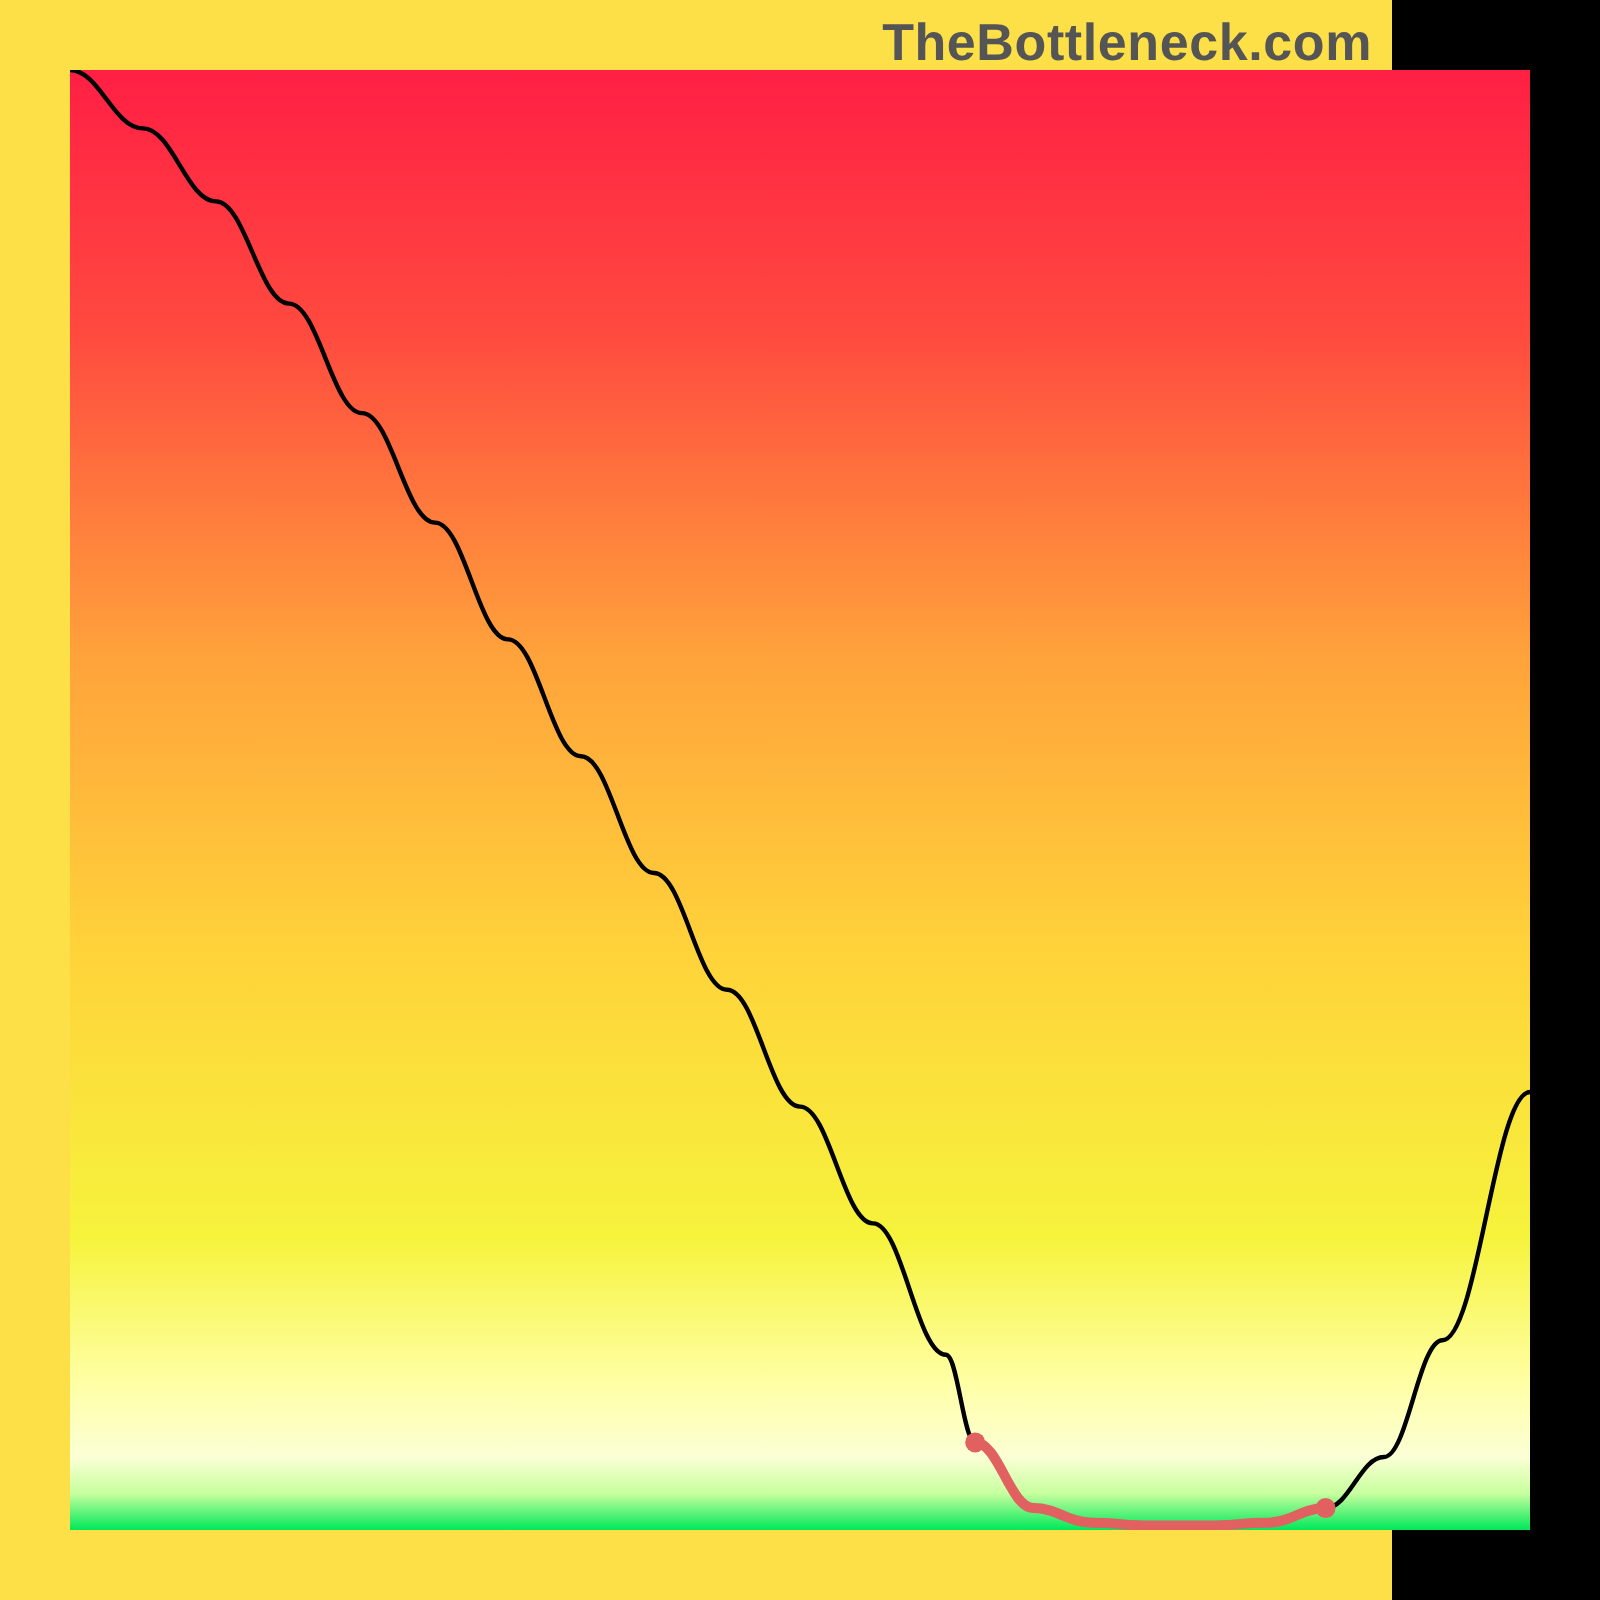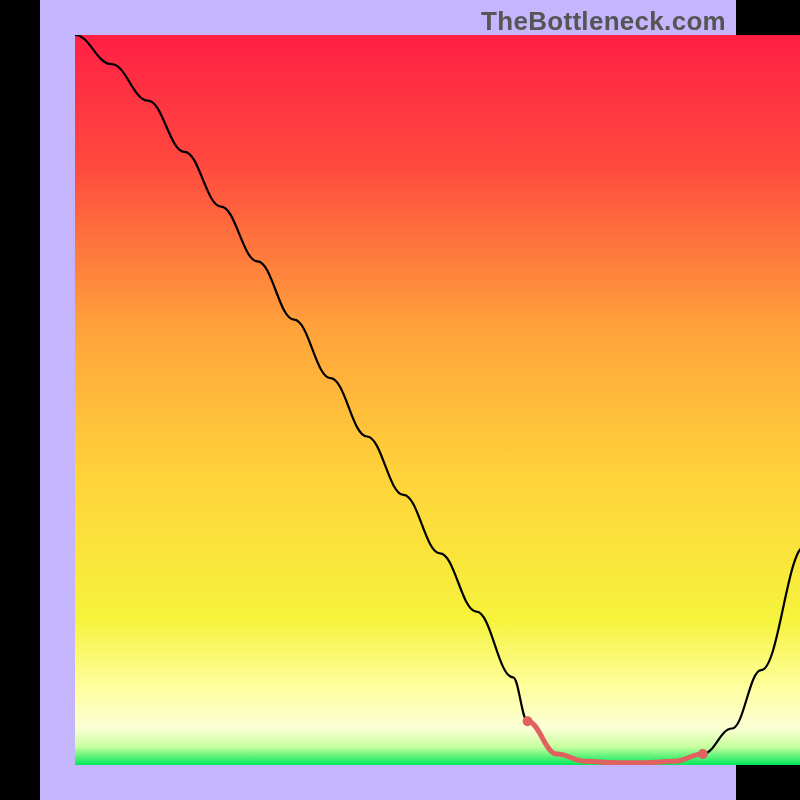--- a/index.html
+++ b/index.html
@@ -1,22 +1,21 @@
 <!DOCTYPE html>
 <html><head>
 <meta charset="utf-8">
 <style>
   * { margin: 0; padding: 0; box-sizing: border-box; }
   html, body { width: 800px; height: 800px; background: #000; overflow: hidden; }
   .container {
     width: 696px;
     height: 800px;
-    background: #c4b5fd;
+    background: #fde047;
     position: relative;
-    margin-left: 40px;
   }
   .watermark {
     position: absolute;
     top: 6px;
     right: 10px;
     font-family: Arial, sans-serif;
     font-size: 26px;
     font-weight: bold;
     color: #555;
     letter-spacing: 0.3px;

